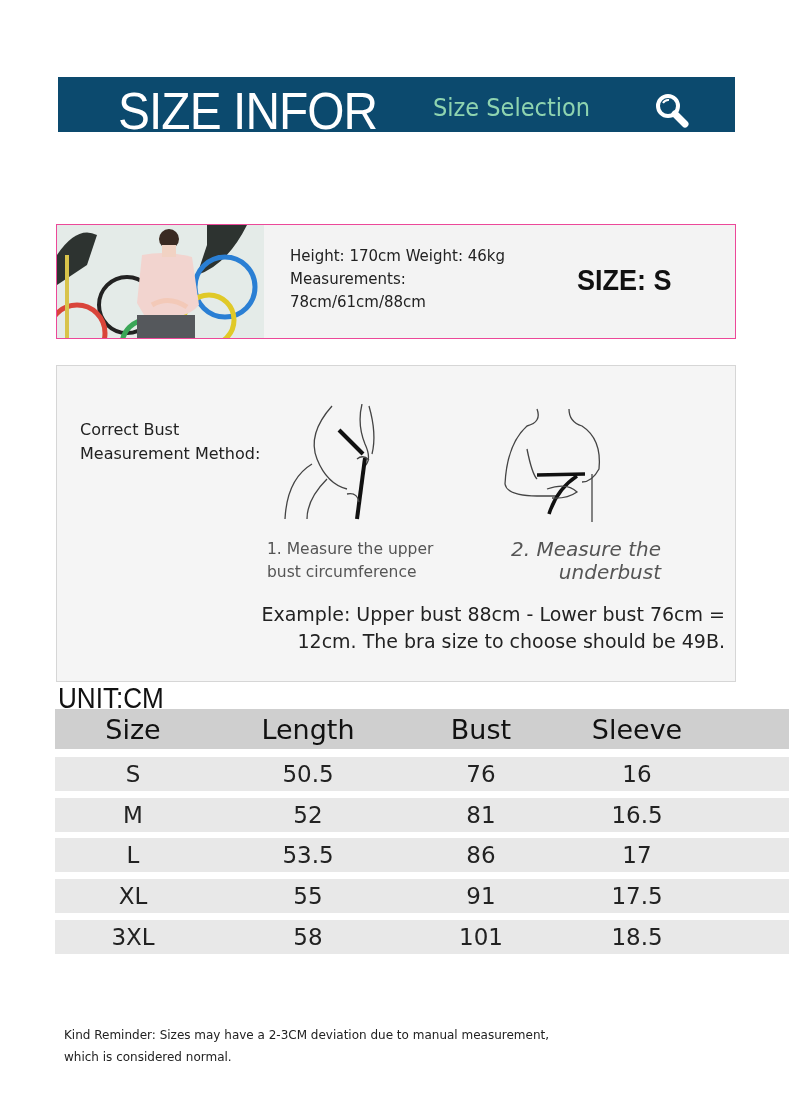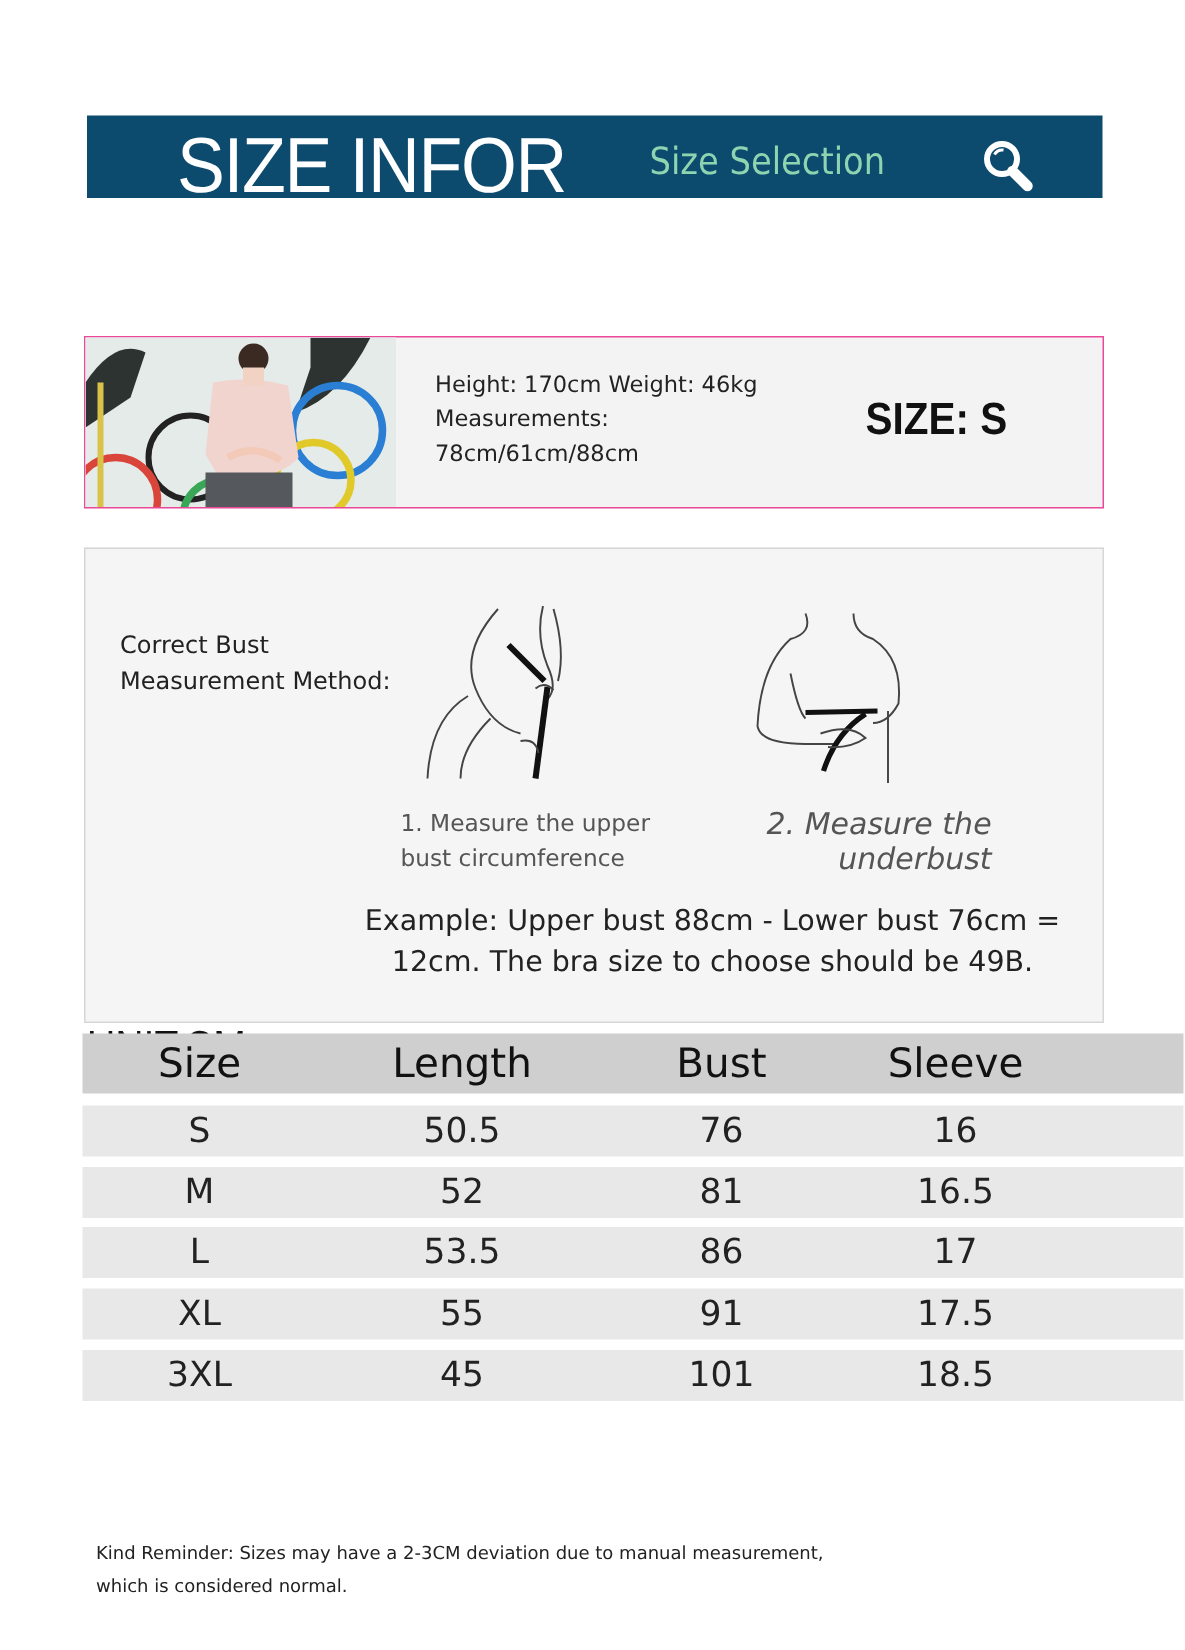--- a/index.html
+++ b/index.html
@@ -36,25 +36,25 @@
 
   .method-box {
     position: absolute; left: 56px; top: 365px; width: 680px; height: 317px;
     background: #f5f5f5; border: 1px solid #d6d6d6;
   }
   .method-label { position: absolute; left: 23px; top: 52px; font-size: 16px; line-height: 24px; color: #222; }
   .fig1 { position: absolute; left: 220px; top: 38px; width: 120px; height: 120px; }
   .fig2 { position: absolute; left: 440px; top: 38px; width: 120px; height: 120px; }
   .cap1 { position: absolute; left: 210px; top: 172px; font-size: 15.5px; line-height: 23px; color: #555; }
   .cap2 { position: absolute; left: 454px; top: 172px; font-size: 20px; line-height: 23px; color: #555; text-align: right; font-style: italic; }
-  .example { position: absolute; left: 168px; top: 235px; width: 500px; font-size: 19px; line-height: 27px; color: #222; text-align: center; }
+  .example { position: absolute; left: 168px; top: 235px; width: 500px; font-size: 19px; line-height: 27px; color: #222; text-align: right; }
 
   .unit { position: absolute; left: 58px; top: 682px; font-family: "Liberation Sans", sans-serif; font-size: 29px; color: #111; transform: scaleX(0.9); transform-origin: left; }
 
-  .table { position: absolute; left: 55px; top: 689px; width: 734px; }
+  .table { position: absolute; left: 55px; top: 709px; width: 734px; }
   .row { display: flex; height: 34px; align-items: center; margin-bottom: 6.7px; background: #e8e8e8; }
   .row.head { height: 40px; background: #cfcfcf; margin-bottom: 8px; }
   .cell { text-align: center; font-size: 23px; color: #222; }
   .row.head .cell { font-size: 27px; color: #111; }
   .c1 { width: 156px; }
   .c2 { width: 194px; }
   .c3 { width: 152px; }
   .c4 { width: 160px; }
 
   .reminder { position: absolute; left: 64px; top: 1024px; width: 680px; font-size: 12px; line-height: 22px; color: #222; }
@@ -166,21 +166,21 @@
     <div class="cell c4">17</div>
   </div>
   <div class="row">
     <div class="cell c1">XL</div>
     <div class="cell c2">55</div>
     <div class="cell c3">91</div>
     <div class="cell c4">17.5</div>
   </div>
   <div class="row">
     <div class="cell c1">3XL</div>
-    <div class="cell c2">45</div>
+    <div class="cell c2">58</div>
     <div class="cell c3">101</div>
     <div class="cell c4">18.5</div>
   </div>
 </div>
 
 <div class="reminder">
   <div>Kind Reminder: Sizes may have a 2-3CM deviation due to manual measurement,</div>
   <div>which is considered normal.</div>
 </div>
 

